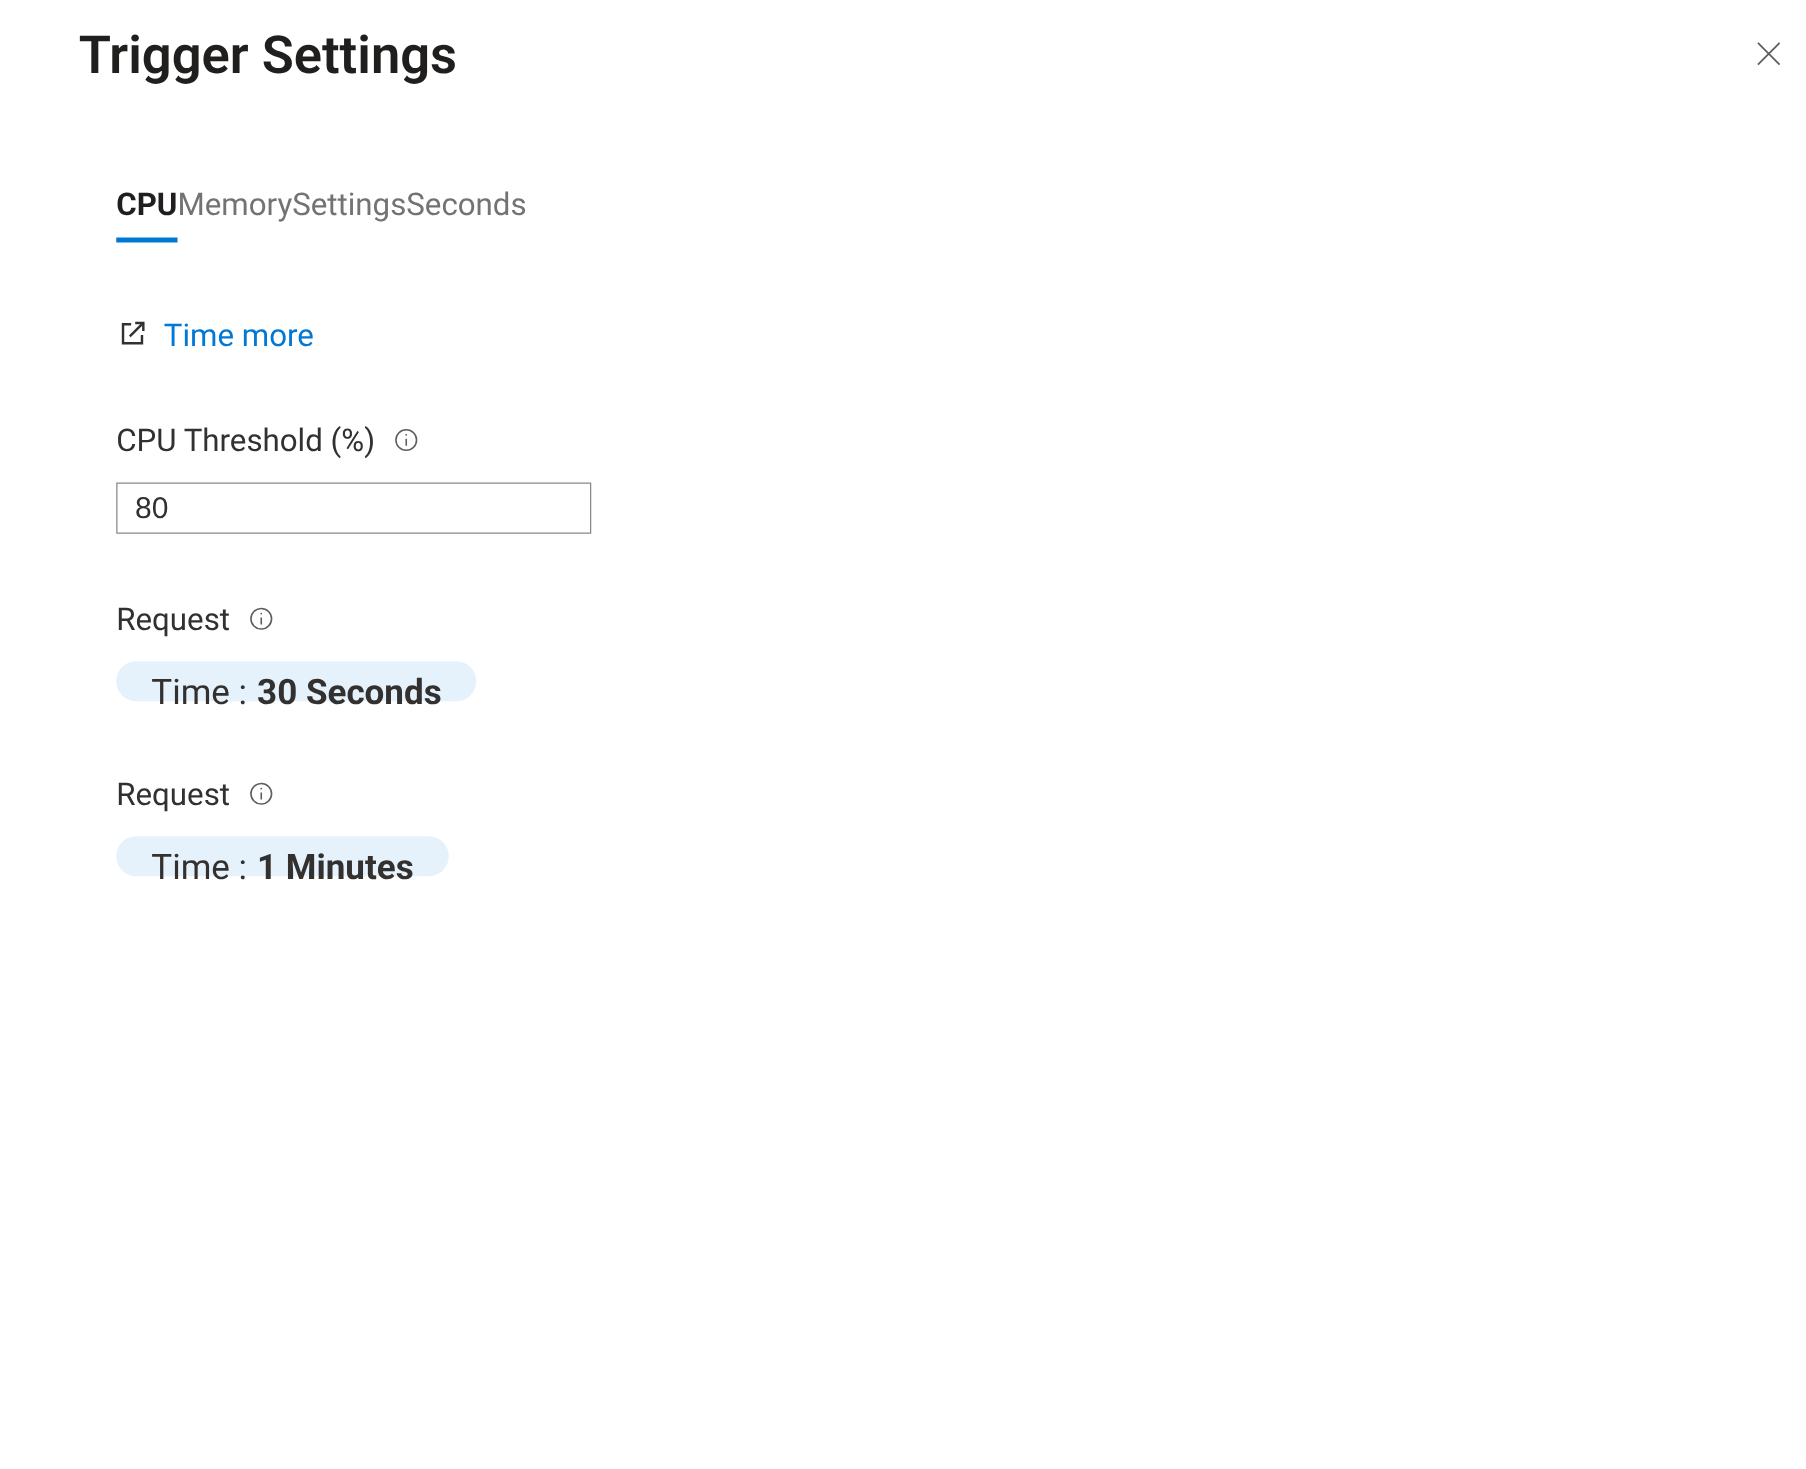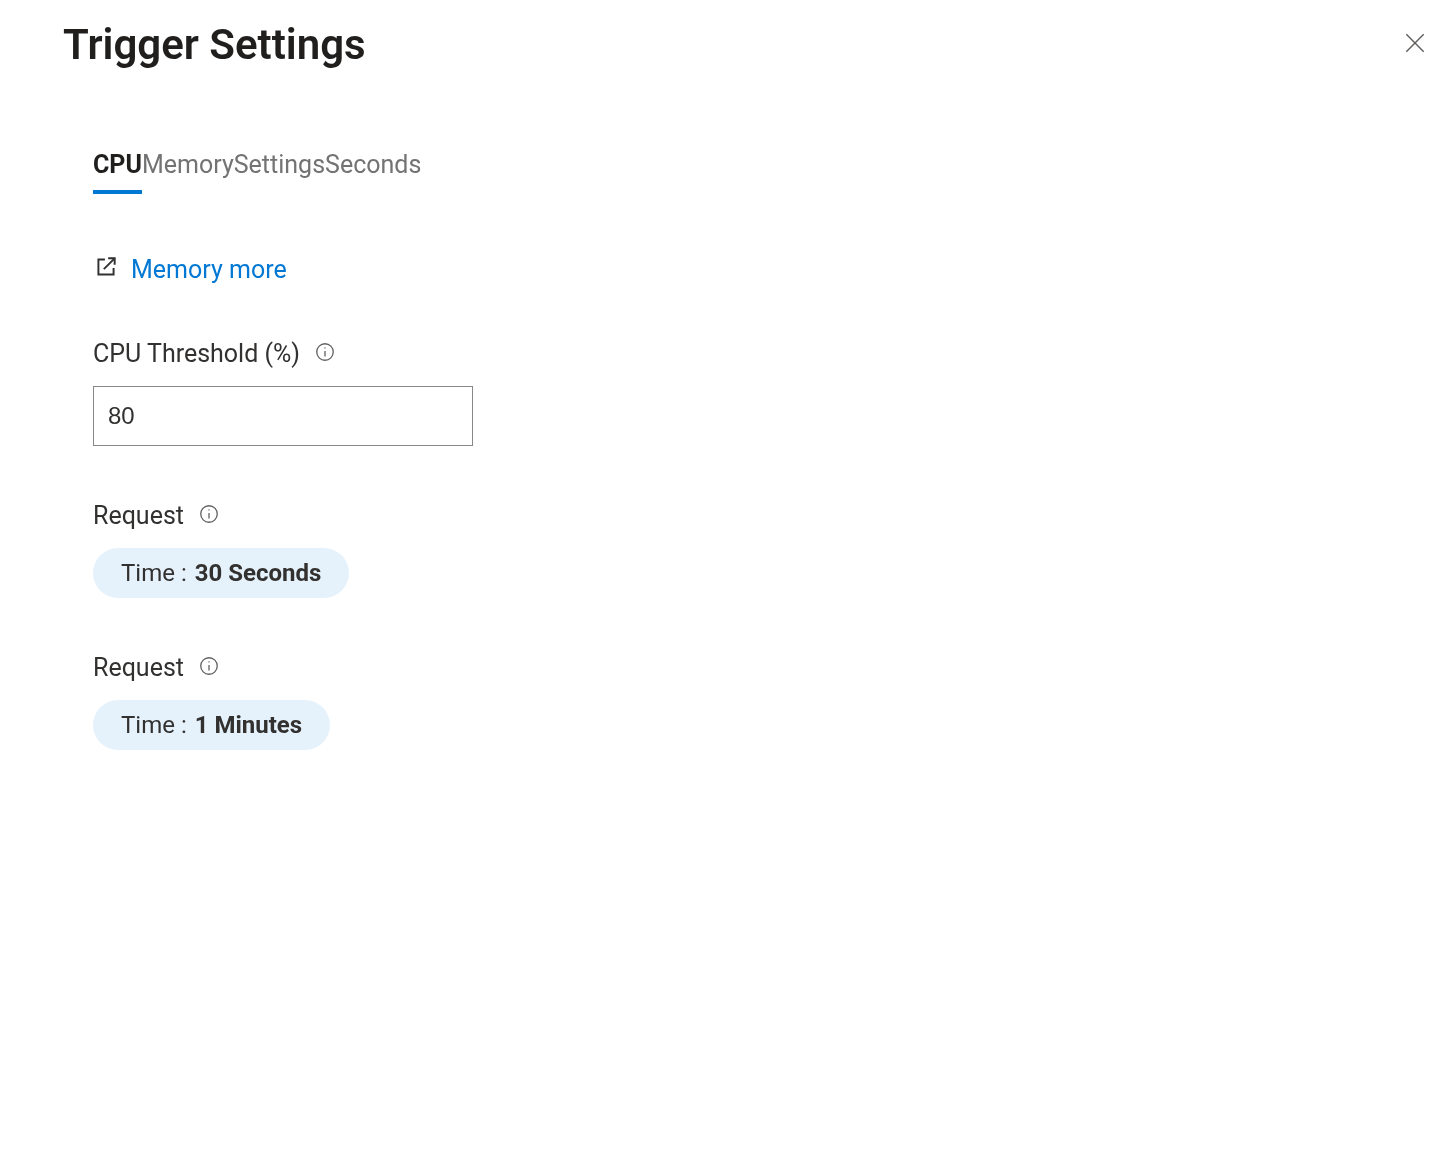--- a/index.html
+++ b/index.html
@@ -118,38 +118,38 @@
     background: #0078d4;
     color: #ffffff;
     border-radius: 26px;
     margin: 2px;
   }
   .toggle-opt.off { }
 
   
   .text-input {
     width: 380px;
-    height: 60px;
+    height: 41px;
     border: 1px solid #8a8886;
     font-size: 24px;
     padding: 0 14px;
     color: #323130;
     background: #ffffff;
   }
 
   
   .pill {
     display: inline-flex;
     align-items: baseline;
     gap: 8px;
-    height: 50px;
+    height: 32px;
     padding: 0 28px;
     background: #e6f2fb;
     border-radius: 26px;
-    font-size: 24px;
+    font-size: 28px;
     color: #323130;
     line-height: 50px;
     cursor: pointer;
   }
   .pill-prefix { font-weight: 400; }
   .pill-value  { font-weight: 700; }
 </style>
 </head>
 <body>
 
@@ -176,21 +176,21 @@
     </div>
 
     <div class="learn-more-row">
       <span>
         <svg class="ext-icon" viewBox="0 0 24 24" fill="none" stroke="currentColor" stroke-width="1.8">
           <path d="M11 5H5v14h14v-6"></path>
           <path d="M14 4h6v6"></path>
           <path d="M20 4L10 14"></path>
         </svg>
       </span>
-      <a class="learn-more-link">Memory more</a>
+      <a class="learn-more-link">Time more</a>
     </div>
 
 
     <div class="field">
       <div class="field-label-row">
         <span class="field-label">CPU Threshold (%)</span>
         <span>
           <svg class="info-icon" viewBox="0 0 24 24" fill="none" stroke="currentColor" stroke-width="1.4">
             <circle cx="12" cy="12" r="9"></circle>
             <line x1="12" y1="11" x2="12" y2="17"></line>

